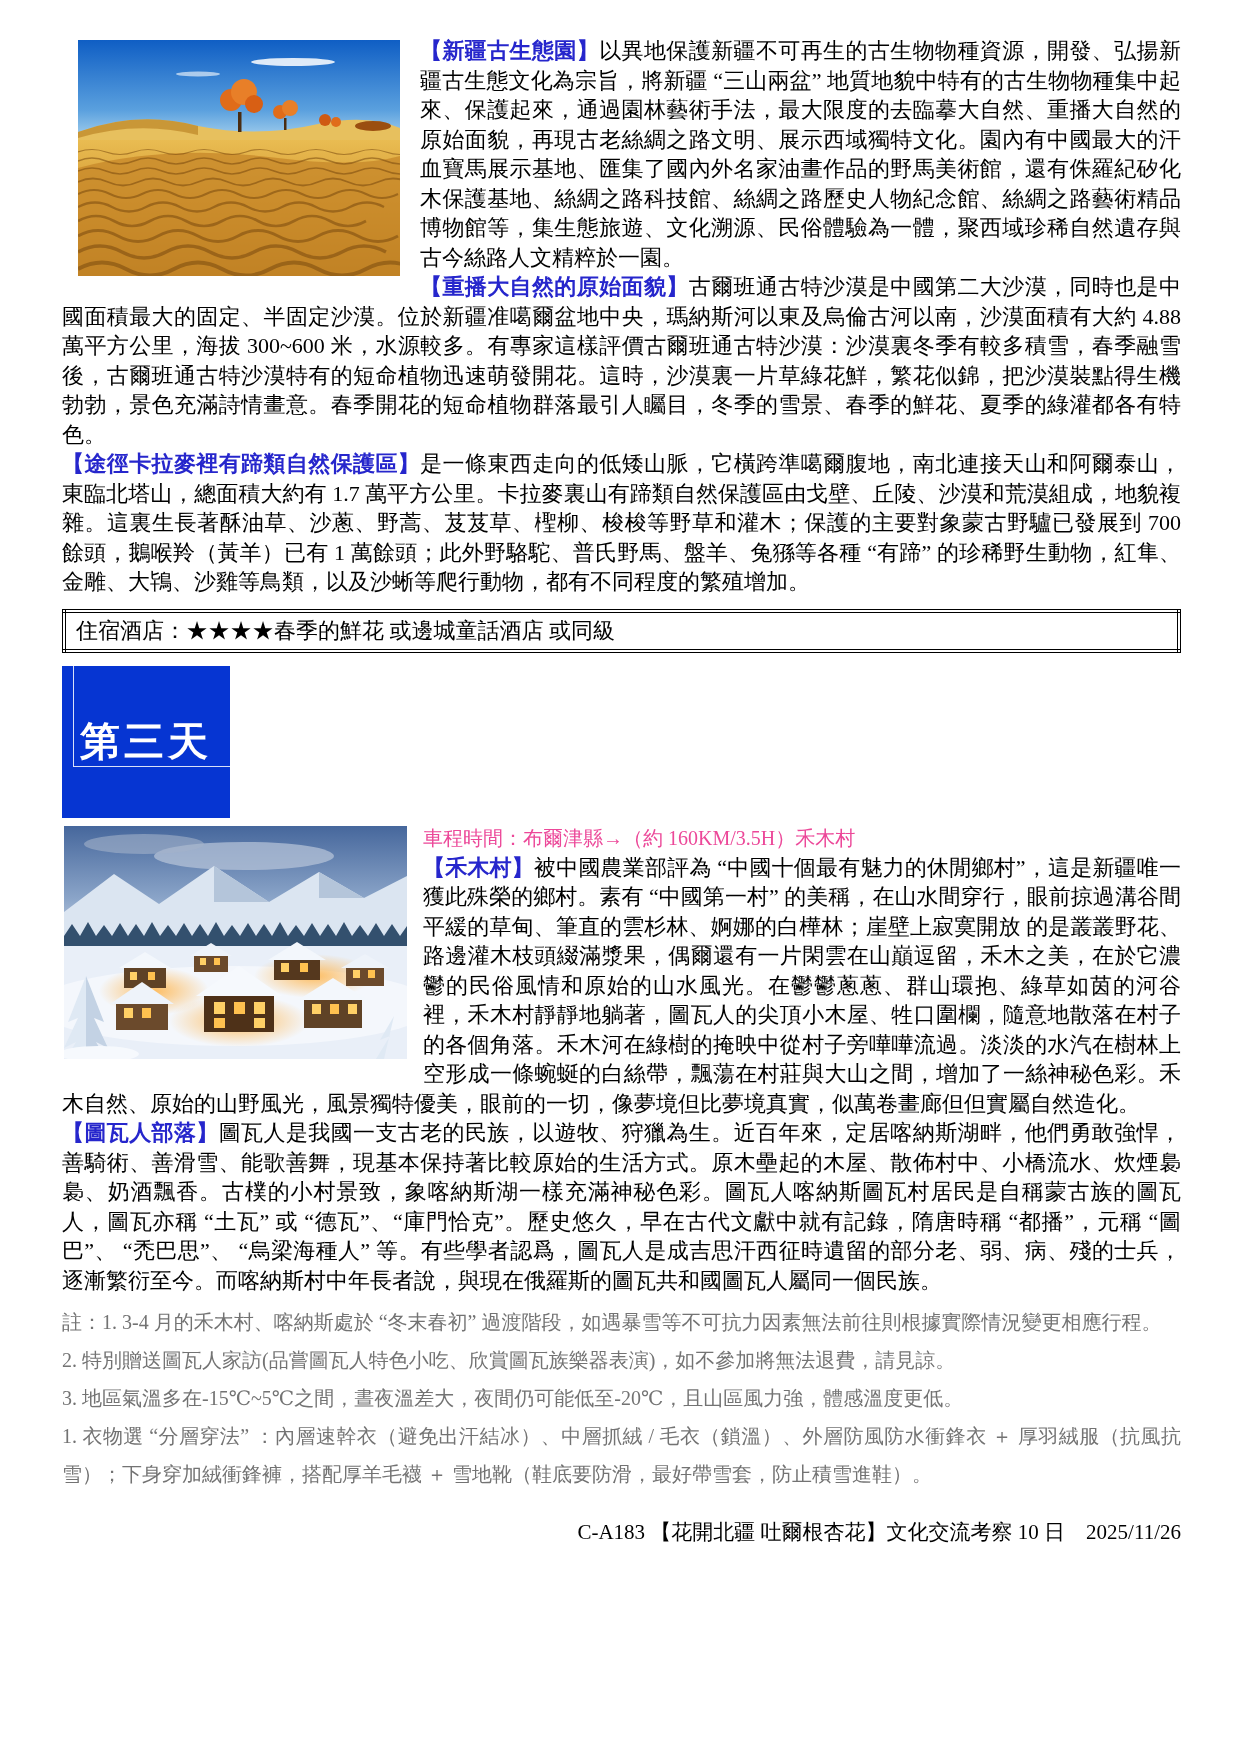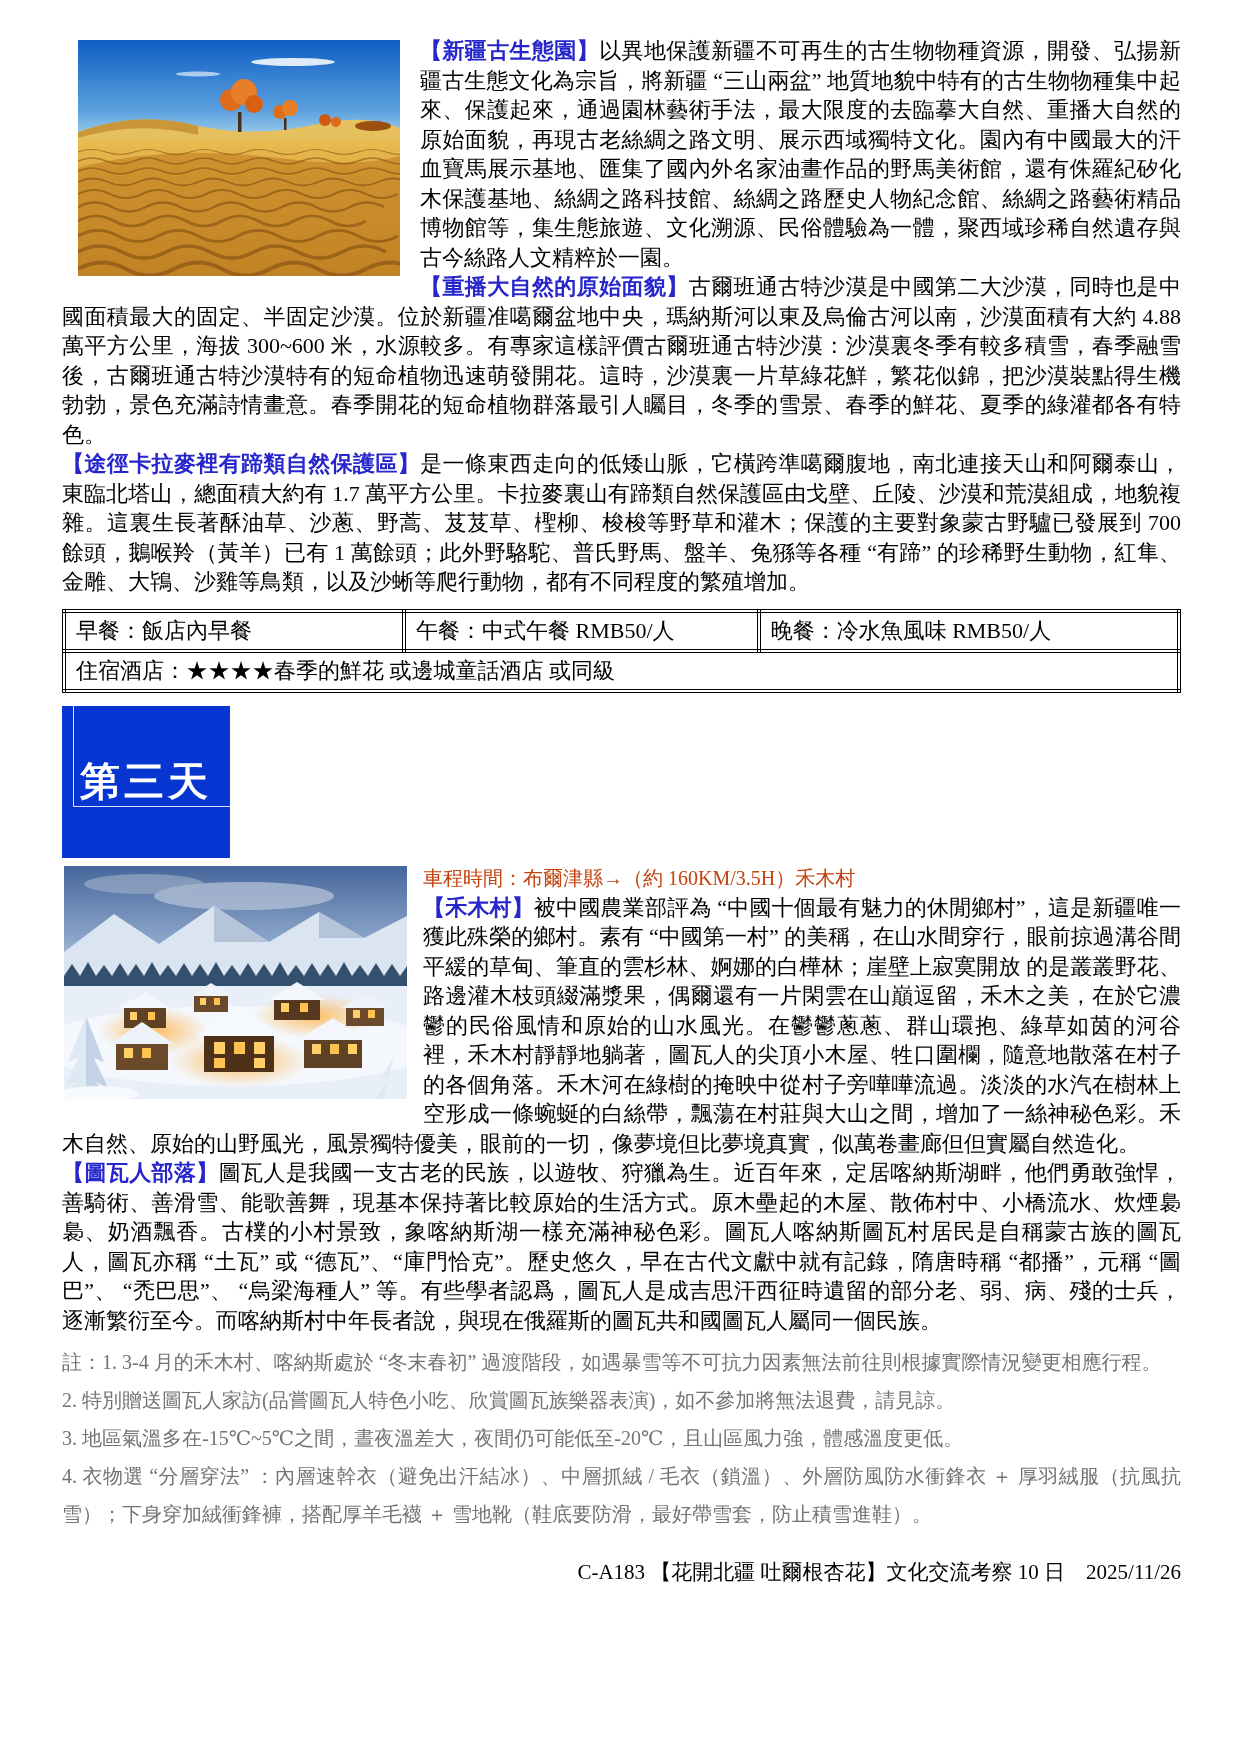--- a/index.html
+++ b/index.html
@@ -26,21 +26,21 @@
              font-size:40px;letter-spacing:4px;display:flex;align-items:center;
              justify-content:center;position:relative;}
   .day-label .grid-h{position:absolute;left:11px;right:0;top:66%;height:0;
              border-top:1px solid rgba(255,255,255,.85);}
   .day-label .grid-v{position:absolute;left:11px;top:0;height:66%;width:0;
              border-left:1px solid rgba(255,255,255,.85);}
   .day-title{flex:1;background:#ffff99;font-weight:bold;font-size:26px;
              line-height:48px;padding:4px 14px 2px 16px;display:flex;align-items:center;}
 
   .day-content{margin-top:6px;}
-  .drive{margin:1px;color:#c2410c;font-size:20px;line-height:28px;}
+  .drive{margin:1px;color:#ec4899;font-size:20px;line-height:28px;}
 
   
   .note{margin:0;color:#737373;font-size:20px;line-height:38px;text-align:justify;}
   .notes-wrap{margin-top:8px;}
 
   .footer{margin-top:26px;text-align:right;font-size:21px;line-height:26px;}
 </style>
 </head>
 <body>
 
@@ -97,25 +97,20 @@
 
     <p class="para"><span class="sec-h">【新疆古生態園】</span><span>以異地保護新疆不可再生的古生物物種資源，開發、弘揚新疆古生態文化為宗旨，將新疆 “三山兩盆” 地質地貌中特有的古生物物種集中起來、保護起來，通過園林藝術手法，最大限度的去臨摹大自然、重播大自然的原始面貌，再現古老絲綢之路文明、展示西域獨特文化。園內有中國最大的汗血寶馬展示基地、匯集了國內外名家油畫作品的野馬美術館，還有侏羅紀矽化木保護基地、絲綢之路科技館、絲綢之路歷史人物紀念館、絲綢之路藝術精品博物館等，集生態旅遊、文化溯源、民俗體驗為一體，聚西域珍稀自然遺存與古今絲路人文精粹於一園。</span></p>
 
     <p class="para"><span class="sec-h">【重播大自然的原始面貌】</span><span>古爾班通古特沙漠是中國第二大沙漠，同時也是中國面積最大的固定、半固定沙漠。位於新疆准噶爾盆地中央，瑪納斯河以東及烏倫古河以南，沙漠面積有大約 4.88 萬平方公里，海拔 300~600 米，水源較多。有專家這樣評價古爾班通古特沙漠：沙漠裏冬季有較多積雪，春季融雪後，古爾班通古特沙漠特有的短命植物迅速萌發開花。這時，沙漠裏一片草綠花鮮，繁花似錦，把沙漠裝點得生機勃勃，景色充滿詩情畫意。春季開花的短命植物群落最引人矚目，冬季的雪景、春季的鮮花、夏季的綠灌都各有特色。</span></p>
 
     <p class="para"><span class="sec-h">【途徑卡拉麥裡有蹄類自然保護區】</span><span>是一條東西走向的低矮山脈，它橫跨準噶爾腹地，南北連接天山和阿爾泰山，東臨北塔山，總面積大約有 1.7 萬平方公里。卡拉麥裏山有蹄類自然保護區由戈壁、丘陵、沙漠和荒漠組成，地貌複雜。這裏生長著酥油草、沙蔥、野蒿、芨芨草、檉柳、梭梭等野草和灌木；保護的主要對象蒙古野驢已發展到 700 餘頭，鵝喉羚（黃羊）已有 1 萬餘頭；此外野駱駝、普氏野馬、盤羊、兔猻等各種 “有蹄” 的珍稀野生動物，紅隼、金雕、大鴇、沙雞等鳥類，以及沙蜥等爬行動物，都有不同程度的繁殖增加。</span></p>
   </div>
 
   <table class="meals">
     <tbody>
-        <tr>
-      <td style="width:30.5%">早餐：飯店內早餐</td>
-      <td style="width:31.8%">午餐：中式午餐 RMB50/人</td>
-      <td>晚餐：冷水魚風味 RMB50/人</td>
-    </tr>
     <tr>
       <td colspan="3">住宿酒店：★★★★春季的鮮花 或邊城童話酒店 或同級</td>
     </tr>
   </tbody>
     </table>
 
   <div class="dayrow">
     <div class="day-label">
       <span class="grid-v"></span>
       <span class="grid-h"></span>
@@ -213,19 +208,19 @@
     <p class="drive">車程時間：布爾津縣→（約 160KM/3.5H）禾木村</p>
 
     <p class="para"><span class="sec-h">【禾木村】</span><span>被中國農業部評為 “中國十個最有魅力的休閒鄉村”，這是新疆唯一獲此殊榮的鄉村。素有 “中國第一村” 的美稱，在山水間穿行，眼前掠過溝谷間平緩的草甸、筆直的雲杉林、婀娜的白樺林；崖壁上寂寞開放 的是叢叢野花、路邊灌木枝頭綴滿漿果，偶爾還有一片閑雲在山巔逗留，禾木之美，在於它濃鬱的民俗風情和原始的山水風光。在鬱鬱蔥蔥、群山環抱、綠草如茵的河谷裡，禾木村靜靜地躺著，圖瓦人的尖頂小木屋、牲口圍欄，隨意地散落在村子的各個角落。禾木河在綠樹的掩映中從村子旁嘩嘩流過。淡淡的水汽在樹林上空形成一條蜿蜒的白絲帶，飄蕩在村莊與大山之間，增加了一絲神秘色彩。禾木自然、原始的山野風光，風景獨特優美，眼前的一切，像夢境但比夢境真實，似萬卷畫廊但但實屬自然造化。</span></p>
 
     <p class="para"><span class="sec-h">【圖瓦人部落】</span><span>圖瓦人是我國一支古老的民族，以遊牧、狩獵為生。近百年來，定居喀納斯湖畔，他們勇敢強悍，善騎術、善滑雪、能歌善舞，現基本保持著比較原始的生活方式。原木壘起的木屋、散佈村中、小橋流水、炊煙裊裊、奶酒飄香。古樸的小村景致，象喀納斯湖一樣充滿神秘色彩。圖瓦人喀納斯圖瓦村居民是自稱蒙古族的圖瓦人，圖瓦亦稱 “土瓦” 或 “德瓦”、“庫門恰克”。歷史悠久，早在古代文獻中就有記錄，隋唐時稱 “都播”，元稱 “圖巴”、 “禿巴思”、 “烏梁海種人” 等。有些學者認爲，圖瓦人是成吉思汗西征時遺留的部分老、弱、病、殘的士兵，逐漸繁衍至今。而喀納斯村中年長者說，與現在俄羅斯的圖瓦共和國圖瓦人屬同一個民族。</span></p>
 
     <div class="notes-wrap">
       <p class="note">註：1. 3-4 月的禾木村、喀納斯處於 “冬末春初” 過渡階段，如遇暴雪等不可抗力因素無法前往則根據實際情況變更相應行程。</p>
       <p class="note">2. 特別贈送圖瓦人家訪(品嘗圖瓦人特色小吃、欣賞圖瓦族樂器表演)，如不參加將無法退費，請見諒。</p>
       <p class="note">3. 地區氣溫多在-15℃~5℃之間，晝夜溫差大，夜間仍可能低至-20℃，且山區風力強，體感溫度更低。</p>
-      <p class="note">4. 衣物選 “分層穿法” ：內層速幹衣（避免出汗結冰）、中層抓絨 / 毛衣（鎖溫）、外層防風防水衝鋒衣 ＋ 厚羽絨服（抗風抗雪）；下身穿加絨衝鋒褲，搭配厚羊毛襪 ＋ 雪地靴（鞋底要防滑，最好帶雪套，防止積雪進鞋）。</p>
+      <p class="note">1. 衣物選 “分層穿法” ：內層速幹衣（避免出汗結冰）、中層抓絨 / 毛衣（鎖溫）、外層防風防水衝鋒衣 ＋ 厚羽絨服（抗風抗雪）；下身穿加絨衝鋒褲，搭配厚羊毛襪 ＋ 雪地靴（鞋底要防滑，最好帶雪套，防止積雪進鞋）。</p>
     </div>
 
     <div class="footer">C-A183 【花開北疆 吐爾根杏花】文化交流考察 10 日　2025/11/26</div>
   </div>
 
 </div>
 
 </body></html>

